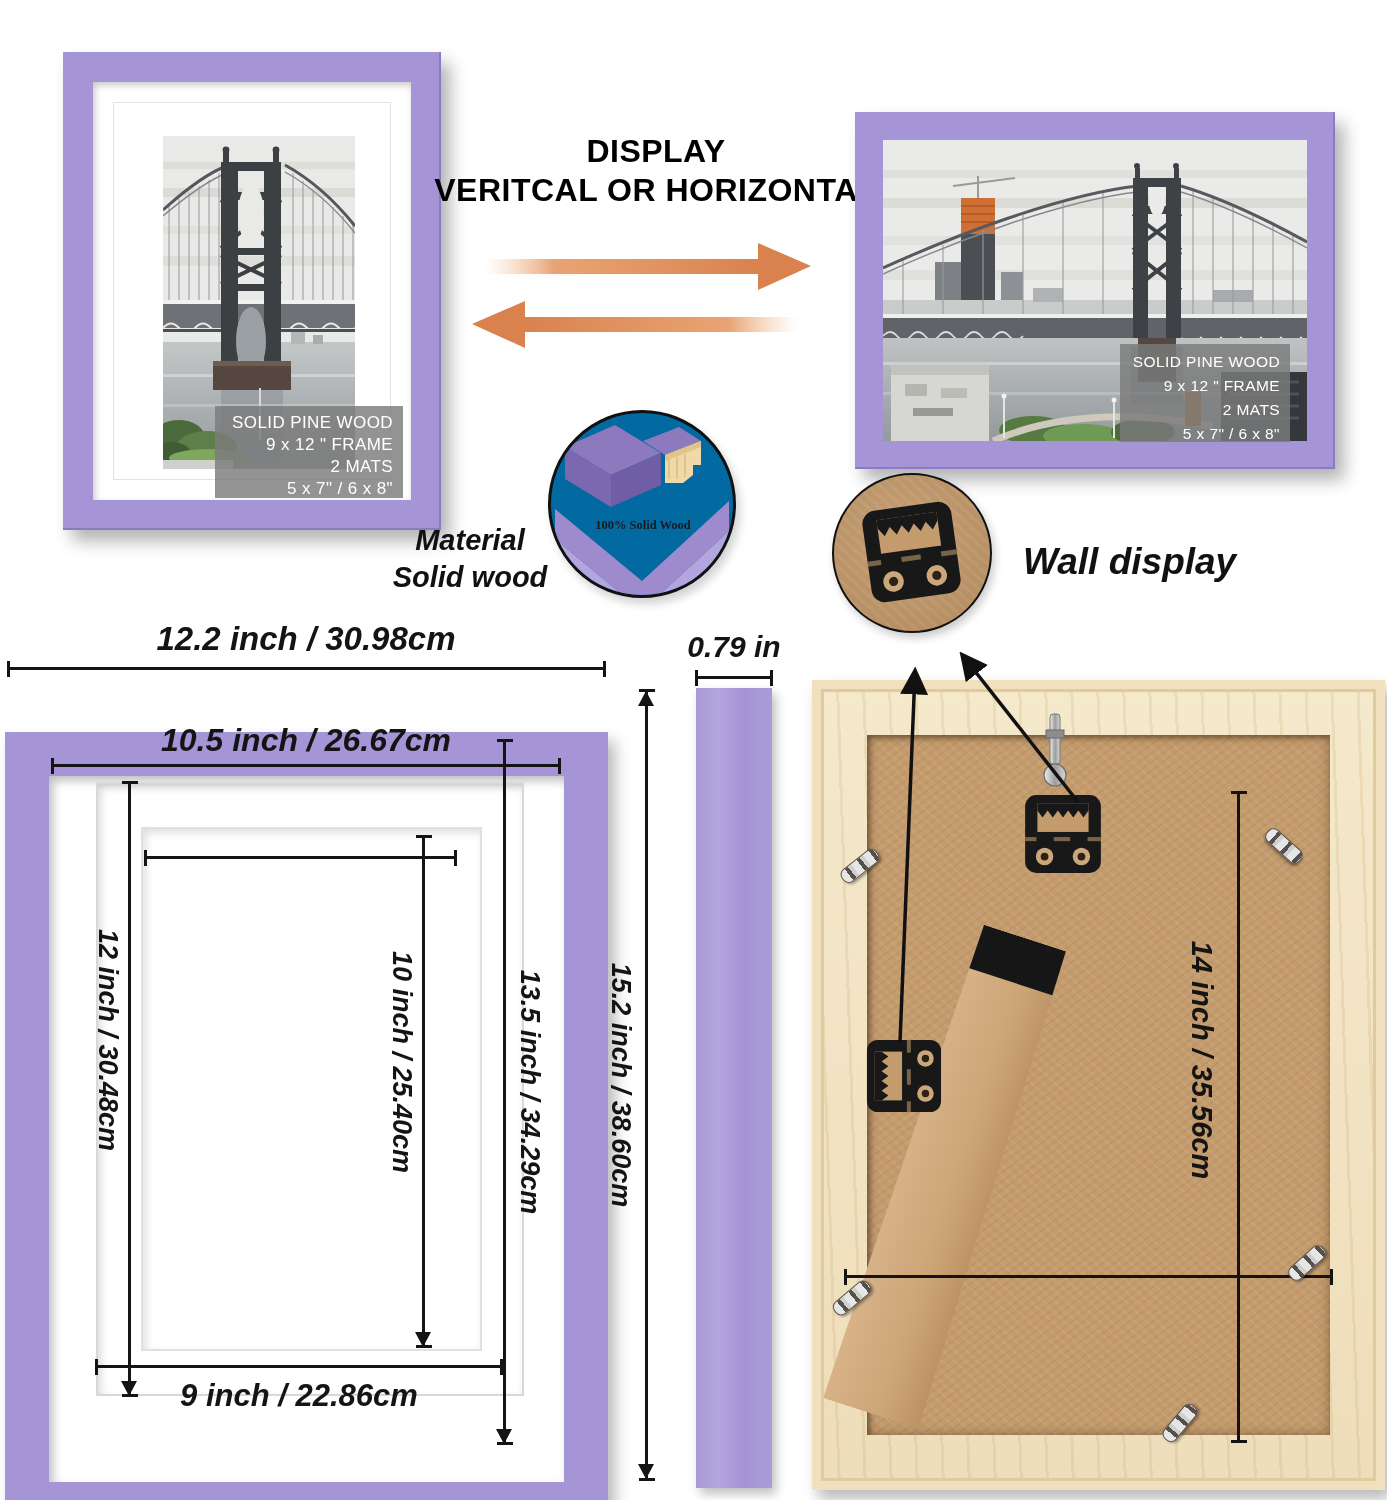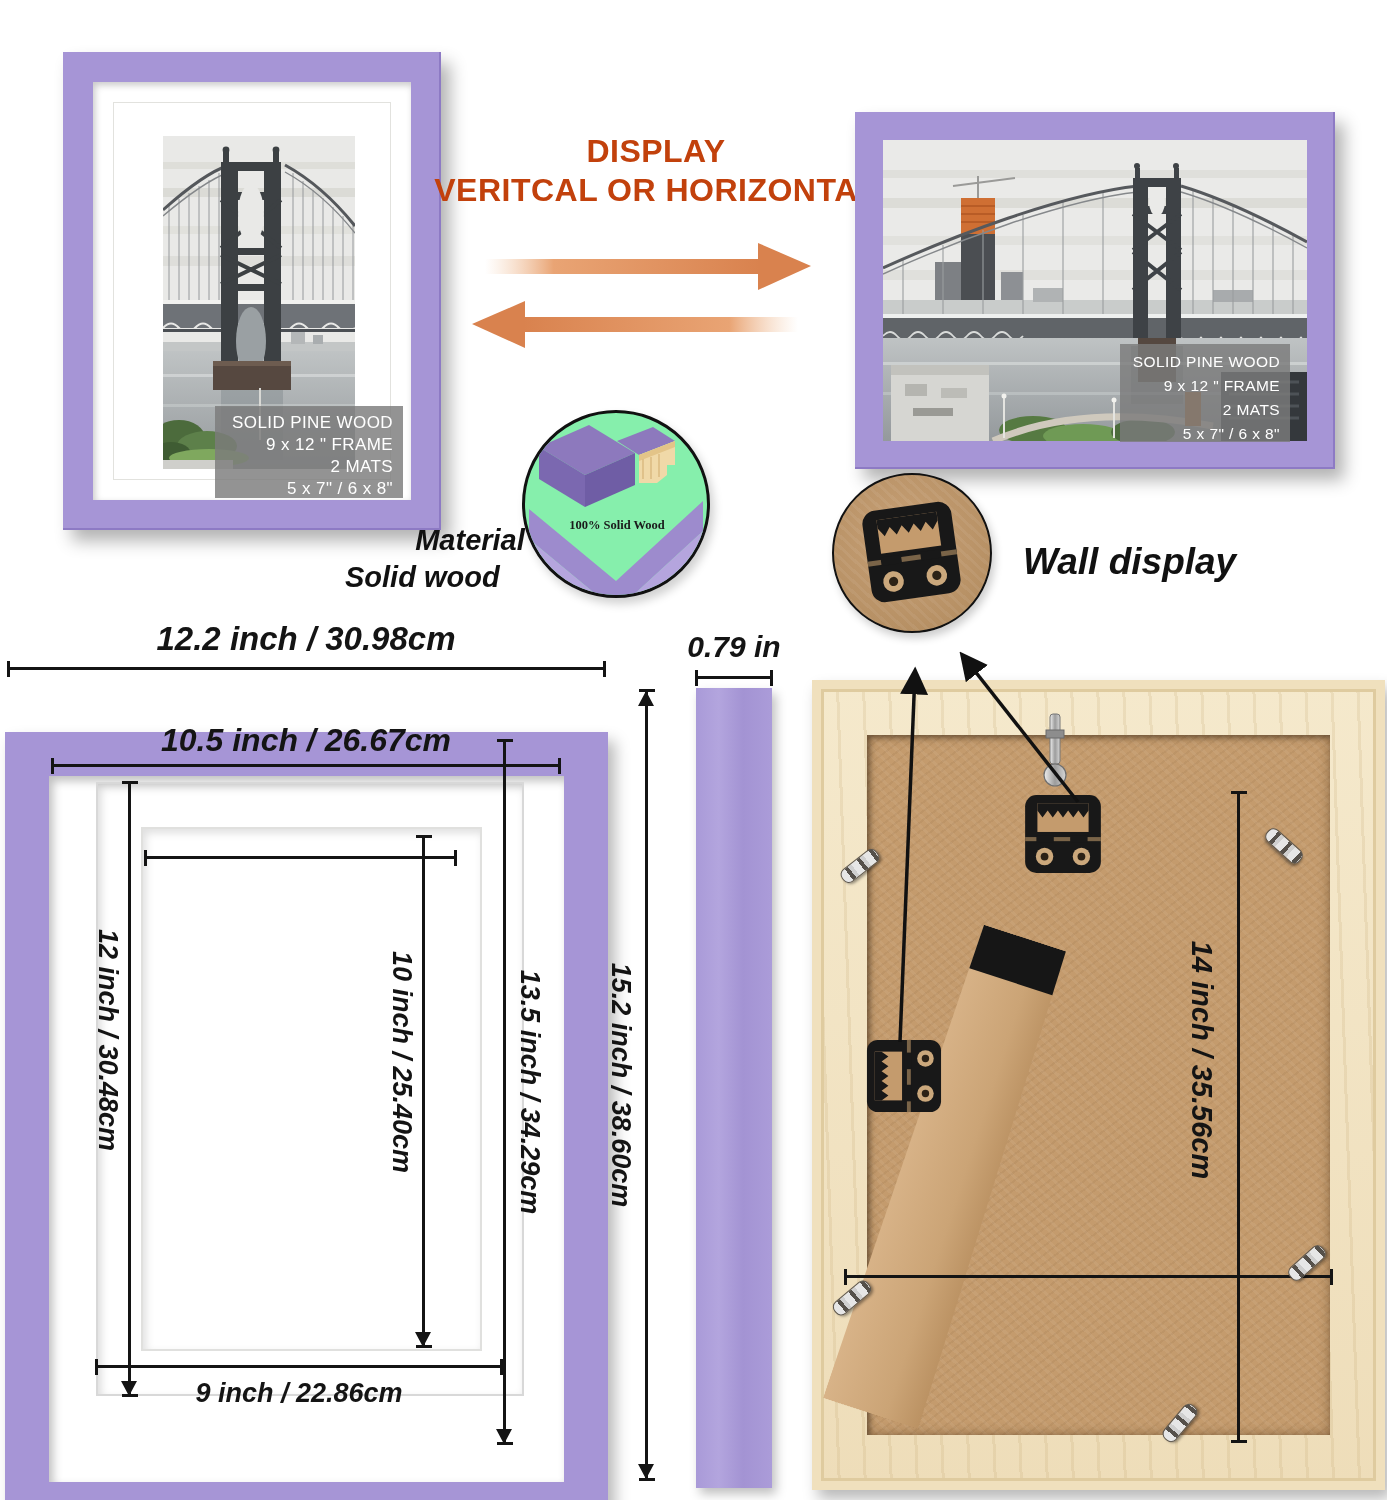--- a/index.html
+++ b/index.html
@@ -19,21 +19,21 @@
   
   .pframe{background:var(--purple);box-shadow:9px 11px 16px rgba(0,0,0,.30), inset -2px -2px 0 var(--purple-dark);margin-top:44px;}
   .mat{background:#fff;box-shadow:inset 2px 3px 7px rgba(0,0,0,.22);}
   .mat2line{border:1px solid #e2e2de;}
   .badge{
     background:rgba(123,123,123,.82);color:#fff;text-align:right;
     padding:6px 10px 4px 6px;box-sizing:border-box;letter-spacing:.4px;
   }
   .badge div{white-space:nowrap;}
   
-  .title{font-weight:700;font-size:32px;letter-spacing:.5px;text-align:center;color:#c2410c;}
+  .title{font-weight:700;font-size:32px;letter-spacing:.5px;text-align:center;color:#000000;}
   
   .caption{font-style:italic;font-weight:700;font-size:29px;color:#111;}
   .circle{border-radius:50%;border:3px solid #111;box-sizing:border-box;}
   
   .dh{position:absolute;height:3px;background:var(--ink);}
   .dh::before,.dh::after{content:'';position:absolute;width:3px;height:16px;top:-6.5px;background:var(--ink);}
   .dh::before{left:-1px;} .dh::after{right:-1px;}
   .dv{position:absolute;width:3px;background:var(--ink);}
   .dv::before,.dv::after{content:'';position:absolute;height:3px;width:16px;left:-6.5px;background:var(--ink);}
   .dv::before{top:-1px;} .dv::after{bottom:-1px;}
@@ -242,38 +242,38 @@
         <circle cx="231" cy="260" r="2.5" fill="#f2f2ee"></circle>
     </svg>
     <div class="abs badge" style="left:265px;top:232px;width:170px;height:98px;font-size:15.5px;line-height:24px;font-weight:500;">
       <div>SOLID PINE WOOD</div>
       <div>9 x 12 " FRAME</div>
       <div>2 MATS</div>
       <div>5 x 7" / 6 x 8"</div>
     </div>
   </div>
 
-  <div class="abs circle" style="left:522px;top:410px;width:188px;height:188px;background:#86efac;box-shadow:4px 6px 10px rgba(0,0,0,.18);overflow:hidden;">
+  <div class="abs circle" style="left:548px;top:410px;width:188px;height:188px;background:#0369a1;box-shadow:4px 6px 10px rgba(0,0,0,.18);overflow:hidden;">
     <svg width="182" height="182" viewBox="0 0 182 182">
       <polygon points="14,34 64,12 110,40 60,62" fill="#8d79bd"></polygon>
       <polygon points="60,62 110,40 110,72 60,94" fill="#6f5da5"></polygon>
       <polygon points="14,34 60,62 60,94 14,66" fill="#7b68b0"></polygon>
       <g>
         <polygon points="92,28 128,14 150,28 114,42" fill="#8d79bd"></polygon>
         <path d="M114,42 L150,28 L150,52 L142,52 L142,62 L132,70 L114,70 Z" fill="#f0d9a8"></path>
         <path d="M114,42 L150,28 L150,34 L114,48 Z" fill="#e3c488"></path>
         <path d="M118,46 v20 M126,44 v22 M134,41 v23" stroke="#d9b87e" stroke-width="1.4"></path>
       </g>
       <polygon points="4,96 91,168 178,88 178,118 91,198 4,126" fill="#9d8bcd"></polygon>
       <polygon points="4,126 91,198 178,118 178,148 91,228 4,156" fill="#b5a5de"></polygon>
       <text x="92" y="116" text-anchor="middle" font-family="Liberation Serif,serif" font-size="12.5" font-weight="700" fill="#1a1a1a">100% Solid Wood</text>
     </svg>
   </div>
   <div class="abs caption" style="left:345px;top:524px;width:250px;text-align:center;">Material</div>
-  <div class="abs caption" style="left:345px;top:561px;width:250px;">Solid wood</div>
+  <div class="abs caption" style="left:345px;top:561px;width:250px;text-align:center;">Solid wood</div>
 
   <div class="abs circle" style="left:832px;top:473px;width:160px;height:160px;border-width:2.5px;background:
       repeating-linear-gradient(43deg, rgba(255,255,255,.06) 0 3px, transparent 3px 8px),
       radial-gradient(circle at 45% 40%, #c7a076, #b08a5d);box-shadow:3px 5px 9px rgba(0,0,0,.2);">
     <svg class="abs" style="left:29px;top:26px;transform:rotate(-8deg);" width="97" height="102" viewBox="0 0 80 84">
       <use href="#hanger"></use>
     </svg>
   </div>
   <div class="abs caption" style="left:1023px;top:541px;font-size:37px;">Wall display</div>
 
@@ -302,21 +302,21 @@
   <div class="dv" style="left:503px;top:740px;height:704px;"></div>
   <div class="tri-down" style="left:496px;top:1429px;"></div>
   <div class="vlabel" style="left:529px;top:1092px;">13.5 inch / 34.29cm</div>
 
   <div class="dv" style="left:645px;top:690px;height:790px;"></div>
   <div class="tri-up" style="left:638px;top:691px;"></div>
   <div class="tri-down" style="left:638px;top:1464px;"></div>
   <div class="vlabel" style="left:620px;top:1085px;">15.2 inch / 38.60cm</div>
 
   <div class="dh" style="left:96px;top:1365px;width:406px;"></div>
-  <div class="dlabel" style="left:99px;top:1378px;width:400px;font-size:27px;">9 inch / 22.86cm</div>
+  <div class="dlabel" style="left:99px;top:1378px;width:400px;font-size:31px;">9 inch / 22.86cm</div>
 
   <div class="dlabel" style="left:634px;top:630px;width:200px;font-size:30px;">0.79 in</div>
   <div class="dh" style="left:696px;top:676px;width:76px;"></div>
   <div class="abs" style="left:696px;top:688px;width:76px;height:800px;background:linear-gradient(90deg,#a99ad8,#b3a5de 30%,#a393d3 62%,#ab9cd9);box-shadow:4px 6px 10px rgba(0,0,0,.25);"></div>
 
   <div class="abs backframe" style="left:812px;top:680px;width:573px;height:810px;">
     <div class="abs backboard" style="left:55px;top:55px;width:463px;height:700px;">
 
       <div class="abs kickstand" style="left:108px;top:203px;width:100px;height:500px;transform:rotate(18deg);">
         <div class="kickcap"></div>

